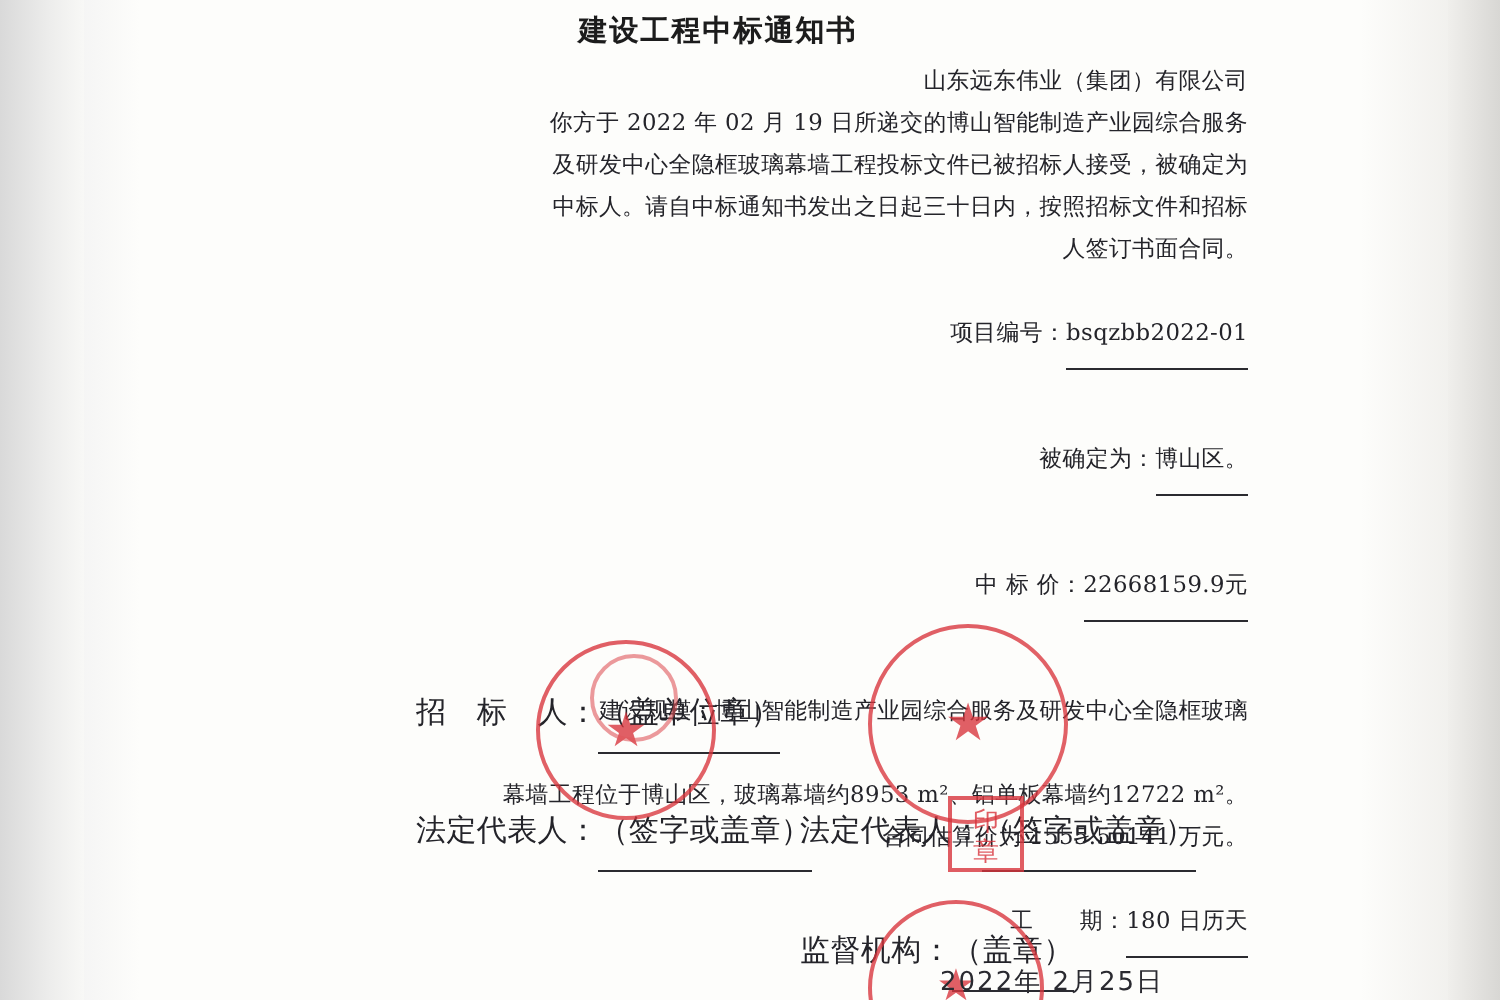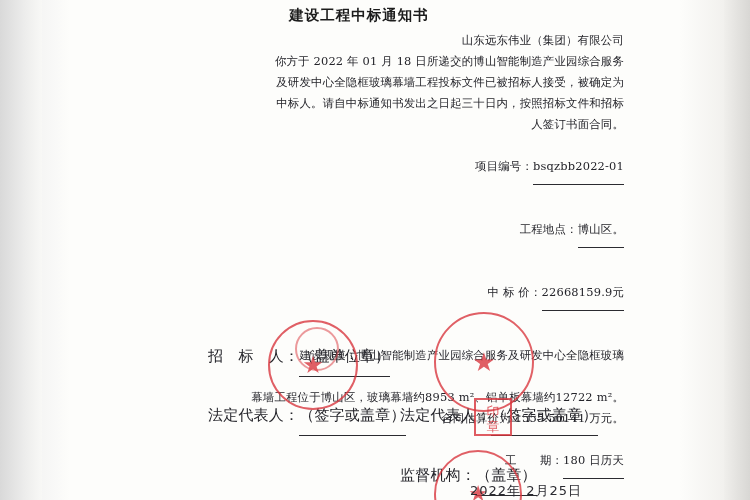--- a/index.html
+++ b/index.html
@@ -145,30 +145,30 @@
 <div class="page">
 
   <div class="paper-edge-left"></div>
   <div class="paper-edge-right"></div>
 
   <div class="doc-title">建设工程中标通知书</div>
 
   <div class="body-text">
     <div class="line">山东远东伟业（集团）有限公司</div>
 
-    <div class="line indent2">你方于 2022 年 01 月 18 日所递交的博山智能制造产业园综合服务</div>
+    <div class="line indent2">你方于 2022 年 02 月 19 日所递交的博山智能制造产业园综合服务</div>
     <div class="line">及研发中心全隐框玻璃幕墙工程投标文件已被招标人接受，被确定为</div>
     <div class="line">中标人。请自中标通知书发出之日起三十日内，按照招标文件和招标</div>
     <div class="line">人签订书面合同。</div>
 
     <div class="line field-row indent2">
       <span>项目编号：</span><span class="u">bsqzbb2022-01</span>
     </div>
     <div class="line field-row indent2">
-      <span>工程地点：</span><span class="u">博山区。</span>
+      <span>被确定为：</span><span class="u">博山区。</span>
     </div>
     <div class="line field-row indent2">
       <span>中 标 价：</span><span class="u">22668159.9元</span>
     </div>
 
     <div class="line field-row indent2">
       <span>建设规模：</span><span>博山智能制造产业园综合服务及研发中心全隐框玻璃</span>
     </div>
     <div class="line">幕墙工程位于博山区，玻璃幕墙约8953 m²、铝单板幕墙约12722 m²。</div>
     <div class="line">合同估算价为 1555.50141 万元。</div>

